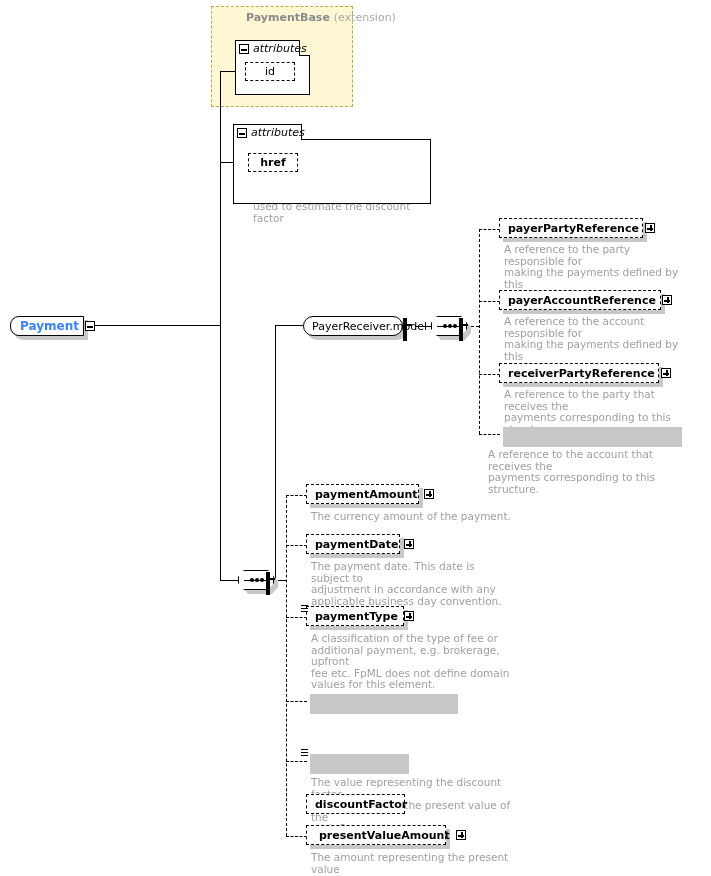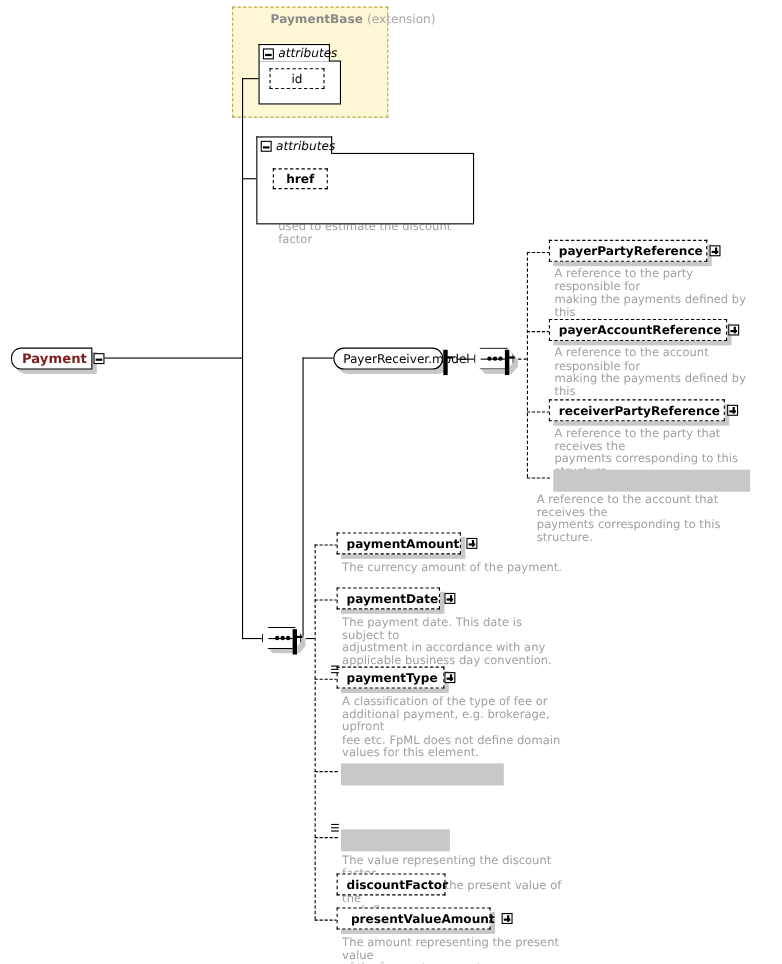--- a/index.html
+++ b/index.html
@@ -104,21 +104,21 @@
   }
 
   
   .rootbox{
     position:absolute;
     border:1px solid #000;background:#fff;box-sizing:border-box;
     border-top-left-radius:9px;border-bottom-left-radius:9px;
     display:flex;align-items:center;height:20px;padding:0 4px 0 9px;
     white-space:nowrap;z-index:2;
   }
-  .rootbox .lbl{font-size:12px;font-weight:bold;color:#7f1d1d;}
+  .rootbox .lbl{font-size:12px;font-weight:bold;color:#3b82f6;}
   .rootbox .pmbox{margin-left:6px;}
   .rootshadow{
     position:absolute;height:20px;background:#c8c8c8;z-index:1;
     border-top-left-radius:9px;border-bottom-left-radius:9px;
   }
 
   
   .grpbox{
     position:absolute;
     border:1px solid #000;background:#fff;box-sizing:border-box;

